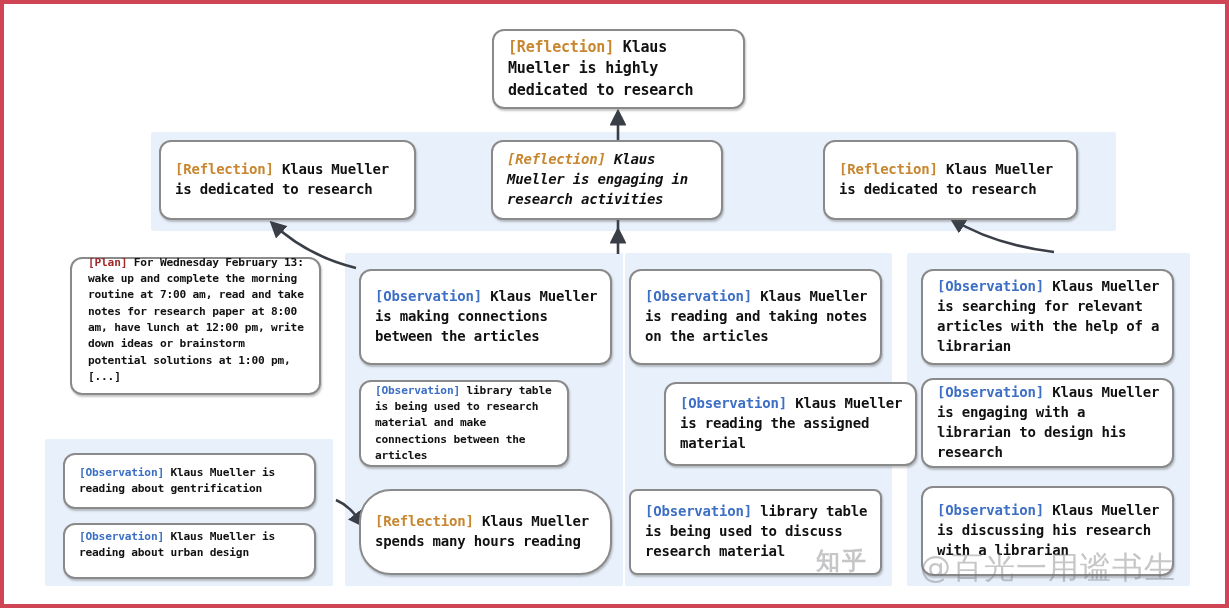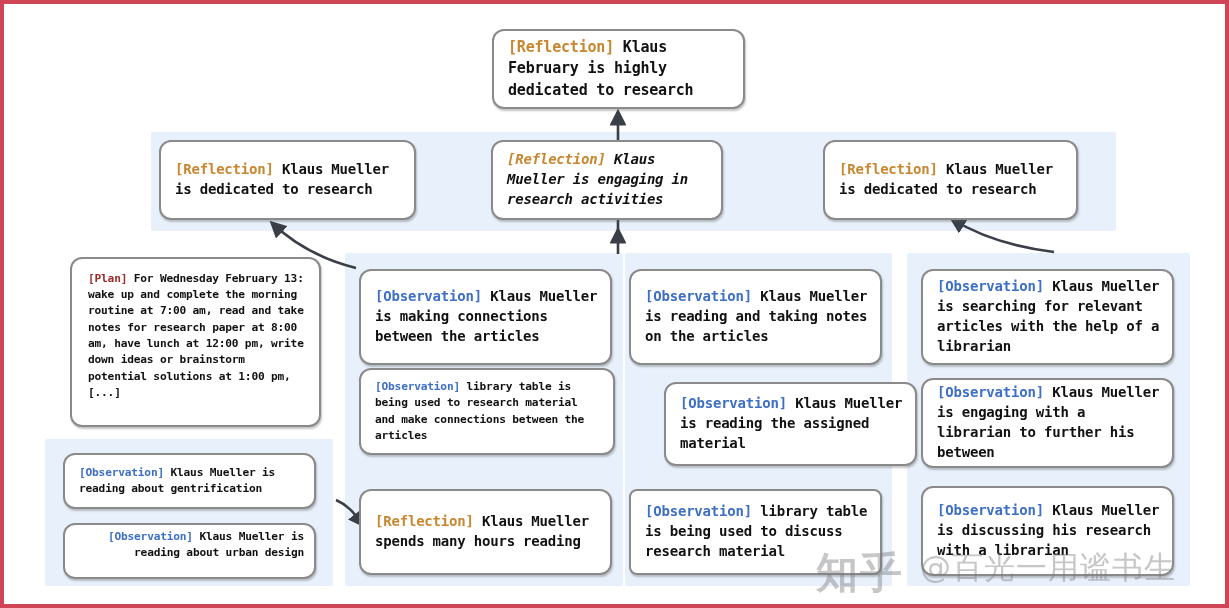--- a/index.html
+++ b/index.html
@@ -62,21 +62,21 @@
   }
   
   .watermark {
     position: absolute;
     font-family: "DejaVu Sans", sans-serif;
     color: rgba(120,120,125,0.42);
     white-space: nowrap;
     pointer-events: none;
     user-select: none;
   }
-  #wm-zhihu { left: 812px; top: 541px; font-size: 42px; font-weight: bold; letter-spacing: 2px; }
+  #wm-zhihu { left: 812px; top: 541px; font-size: 24px; font-weight: bold; letter-spacing: 2px; }
   #wm-handle { left: 900px; top: 543px; font-size: 31px; letter-spacing: 1px; margin-left: 16px; }
 </style>
 </head>
 <body>
 
 <div id="canvas">
 
   <div class="panel" style="left:147px; top:128px; width:965px; height:99px;"></div>
   <div class="panel" style="left:41px; top:435px; width:288px; height:147px;"></div>
   <div class="panel" style="left:341px; top:249px; width:278px; height:333px;"></div>
@@ -95,77 +95,77 @@
     <path d="M 352 264 C 320 256 290 240 268 219" stroke="#3a3f47" stroke-width="2.6" fill="none" marker-end="url(#ah)"></path>
 
     <path d="M 614 250 L 614 226" stroke="#3a3f47" stroke-width="2.6" fill="none" marker-end="url(#ah)"></path>
 
     <path d="M 1050 248 C 1010 243 975 232 948 215" stroke="#3a3f47" stroke-width="2.6" fill="none" marker-end="url(#ah)"></path>
 
     <path d="M 332 496 C 346 502 352 512 359 521" stroke="#3a3f47" stroke-width="2.6" fill="none" marker-end="url(#ah)"></path>
   </svg>
 
   <div class="node fs15" style="left:488px; top:25px; width:253px; height:80px;">
-    <div class="inner"><span class="tag-reflection">[Reflection]</span><span> Klaus February is highly dedicated to research</span></div>
+    <div class="inner"><span class="tag-reflection">[Reflection]</span><span> Klaus Mueller is highly dedicated to research</span></div>
   </div>
 
   <div class="node fs14" style="left:155px; top:136px; width:257px; height:80px;">
     <div class="inner"><span class="tag-reflection">[Reflection]</span><span> Klaus Mueller is dedicated to research</span></div>
   </div>
 
   <div class="node fs14" style="left:487px; top:136px; width:232px; height:80px;font-style:italic;">
     <div class="inner"><span class="tag-reflection">[Reflection]</span><span> Klaus Mueller is engaging in research activities</span></div>
   </div>
 
   <div class="node fs14" style="left:819px; top:136px; width:255px; height:80px;">
     <div class="inner"><span class="tag-reflection">[Reflection]</span><span> Klaus Mueller is dedicated to research</span></div>
   </div>
 
-  <div class="node fs11" style="left:66px; top:253px; width:251px; height:170px; padding:12px 10px 24px 16px;">
+  <div class="node fs11" style="left:66px; top:253px; width:251px; height:138px; padding:12px 10px 24px 16px;">
     <div class="inner"><span class="tag-plan">[Plan]</span><span> For Wednesday February 13: wake up and complete the morning routine at 7:00 am, read and take notes for research paper at 8:00 am, have lunch at 12:00 pm, write down ideas or brainstorm potential solutions at 1:00 pm, [...]</span></div>
   </div>
 
   <div class="node fs11" style="left:59px; top:449px; width:253px; height:56px; padding:8px 20px 8px 14px;">
     <div class="inner"><span class="tag-observation">[Observation]</span><span> Klaus Mueller is reading about gentrification</span></div>
   </div>
 
-  <div class="node fs11" style="left:59px; top:519px; width:253px; height:56px; padding:8px 10px 20px 14px;text-align:right;">
+  <div class="node fs11" style="left:59px; top:519px; width:253px; height:56px; padding:8px 10px 20px 14px;">
     <div class="inner"><span class="tag-observation">[Observation]</span><span> Klaus Mueller is reading about urban design</span></div>
   </div>
 
   <div class="node fs14" style="left:355px; top:265px; width:253px; height:96px;justify-content:center;">
     <div class="inner"><span class="tag-observation">[Observation]</span><span> Klaus Mueller is making connections between the articles</span></div>
   </div>
 
-  <div class="node fs11" style="left:355px; top:364px; width:256px; height:87px; padding:9px 10px 9px 14px;">
+  <div class="node fs11" style="left:355px; top:376px; width:210px; height:87px; padding:9px 10px 9px 14px;">
     <div class="inner"><span class="tag-observation">[Observation]</span><span> library table is being used to research material and make connections between the articles</span></div>
   </div>
 
-  <div class="node fs14" style="left:355px; top:485px; width:253px; height:86px;">
+  <div class="node fs14" style="left:355px; top:485px; width:253px; height:86px;border-radius:32px;">
     <div class="inner"><span class="tag-reflection">[Reflection]</span><span> Klaus Mueller spends many hours reading</span></div>
   </div>
 
   <div class="node fs14" style="left:625px; top:265px; width:253px; height:96px;">
     <div class="inner"><span class="tag-observation">[Observation]</span><span> Klaus Mueller is reading and taking notes on the articles</span></div>
   </div>
 
   <div class="node fs14" style="left:660px; top:378px; width:253px; height:84px;">
     <div class="inner"><span class="tag-observation">[Observation]</span><span> Klaus Mueller is reading the assigned material</span></div>
   </div>
 
   <div class="node fs14" style="left:625px; top:485px; width:253px; height:86px;border-radius:8px;">
     <div class="inner"><span class="tag-observation">[Observation]</span><span> library table is being used to discuss research material</span></div>
   </div>
 
   <div class="node fs14" style="left:917px; top:265px; width:253px; height:96px;">
     <div class="inner"><span class="tag-observation">[Observation]</span><span> Klaus Mueller is searching for relevant articles with the help of a librarian</span></div>
   </div>
 
   <div class="node fs14" style="left:917px; top:374px; width:253px; height:90px;">
-    <div class="inner"><span class="tag-observation">[Observation]</span><span> Klaus Mueller is engaging with a librarian to further his between</span></div>
+    <div class="inner"><span class="tag-observation">[Observation]</span><span> Klaus Mueller is engaging with a librarian to design his research</span></div>
   </div>
 
   <div class="node fs14" style="left:917px; top:482px; width:253px; height:90px;">
     <div class="inner"><span class="tag-observation">[Observation]</span><span> Klaus Mueller is discussing his research with a librarian</span></div>
   </div>
 
   <div class="watermark" id="wm-zhihu">知乎</div>
   <div class="watermark" id="wm-handle">@百光一用谧书生</div>
 
 </div>

